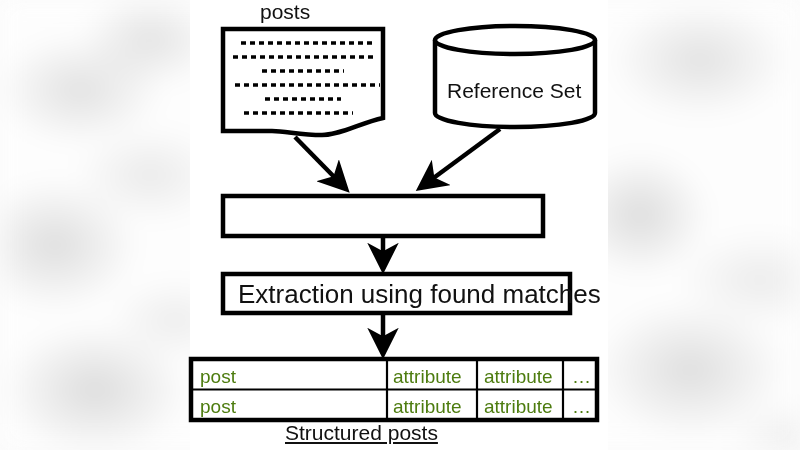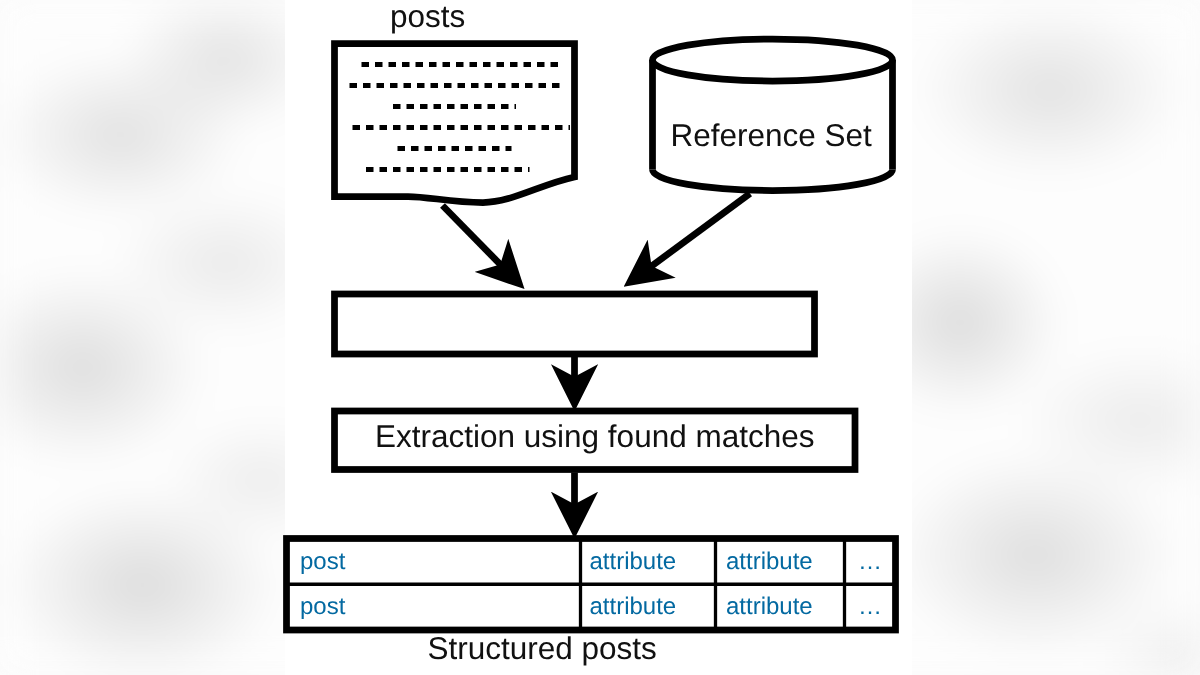--- a/index.html
+++ b/index.html
@@ -53,29 +53,29 @@
 
   .lbl {
     position: absolute;
     color: #111111;
     white-space: nowrap;
     line-height: 1;
   }
   #posts-label   { left: 260px; top: 1px;   font-size: 21px; }
   #refset-label  { left: 447px; top: 68px;  font-size: 21px; margin-top: 12px; }
   #fbm-label     { left: 294px; top: 203px; font-size: 21px; }
-  #efm-label     { left: 250px; top: 281px; font-size: 21px; }
-  #struct-label  { left: 285px; top: 422px; font-size: 21px; }
+  #efm-label     { left: 238px; top: 281px; font-size: 26px; }
+  #struct-label  { left: 285px; top: 422px; font-size: 21px; text-decoration: underline; }
 
   .cell {
     position: absolute;
-    color: #0369a1;
+    color: #4d7c0f;
     white-space: nowrap;
     line-height: 1;
-    font-size: 16px;
+    font-size: 19px;
   }
 </style>
 </head>
 <body>
 
 <div id="stage">
 
   <div id="backdrop"></div>
   <div id="panel"></div>
 

